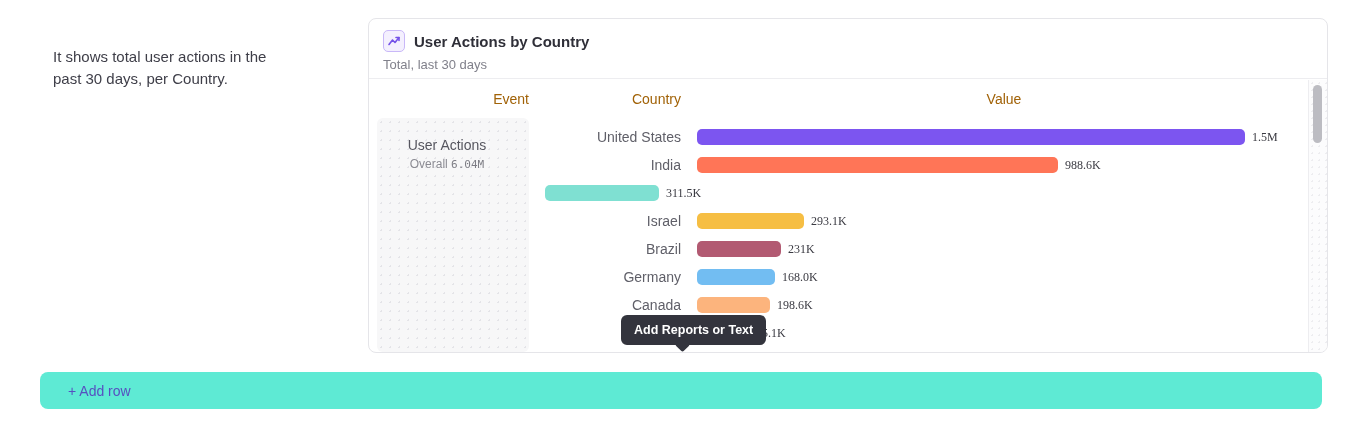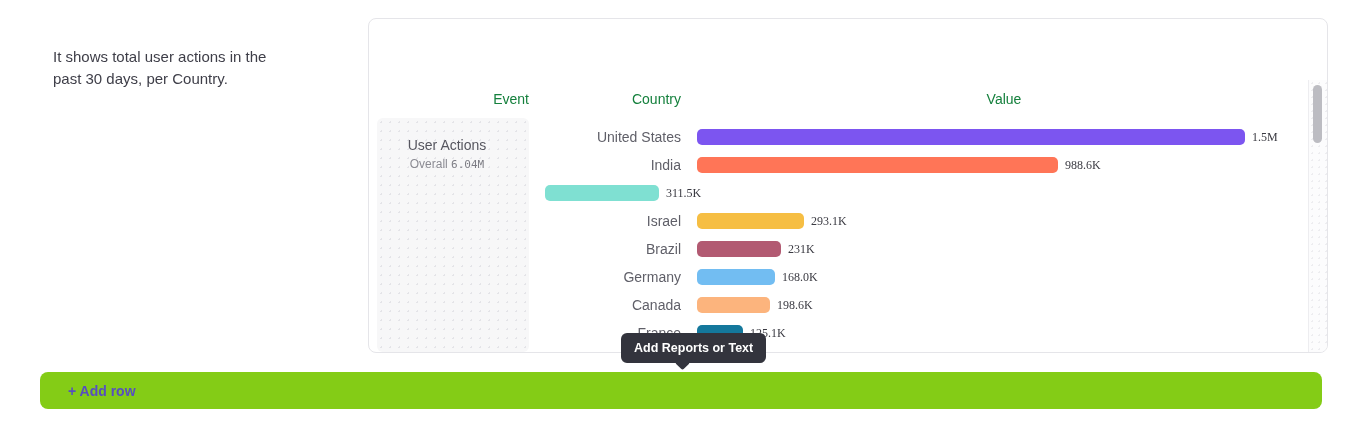--- a/index.html
+++ b/index.html
@@ -32,21 +32,21 @@
   .chart-icon {
     width: 22px; height: 22px; border-radius: 5px; flex: 0 0 auto;
     background: #f4f0fe; border: 1px solid #c9b8f8;
     display: flex; align-items: center; justify-content: center;
   }
   .card-title { font-size: 15px; font-weight: 700; color: #2f2f38; }
   .card-subtitle { margin-top: 5px; font-size: 13px; color: #81818b; }
 
   
   .table { position: absolute; top: 61px; left: 0; right: 0; bottom: 0; }
-  .col-headers { display: flex; align-items: center; height: 38px; padding-left: 8px; font-size: 14px; color: #15803d; }
+  .col-headers { display: flex; align-items: center; height: 38px; padding-left: 8px; font-size: 14px; color: #a16207; }
   .col-event   { width: 152px; text-align: right; }
   .col-country { width: 152px; text-align: right; }
   .col-value   { flex: 1; text-align: center; }
 
   .table-body { display: flex; padding-left: 8px; height: calc(100% - 38px); }
   .event-cell {
     width: 152px; flex: 0 0 auto; border-radius: 6px;
     background-color: #f7f7f8;
     background-image: radial-gradient(#e4e4e8 1px, transparent 1px);
     background-size: 9px 9px;
@@ -73,46 +73,58 @@
     background-image: radial-gradient(#ededf0 1px, transparent 1px);
     background-size: 7px 7px;
   }
   .scroll-thumb {
     position: absolute; top: 5px; left: 4px; width: 9px; height: 58px;
     background: #bcbcc2; border-radius: 5px;
   }
 
   
   .tooltip {
-    position: absolute; left: 621px; top: 333px; height: 30px;
+    position: absolute; left: 621px; top: 315px; height: 30px;
     background: #33343d; color: #fff; border-radius: 6px;
     font-size: 12.5px; font-weight: 700; line-height: 30px;
     padding: 0 13px; z-index: 20; white-space: nowrap;
   }
   .tooltip-caret {
     position: absolute; left: 56px; bottom: -5px; width: 11px; height: 11px;
     background: #33343d; transform: rotate(45deg); border-radius: 2px;
   }
 
   
   .add-row {
     position: absolute; left: 40px; top: 372px; width: 1282px; height: 37px;
-    background: #84cc16; border-radius: 8px;
+    background: #5eead4; border-radius: 8px;
     display: flex; align-items: center; padding-left: 28px;
-    font-size: 14px; font-weight: 700; color: #574fc0; cursor: pointer;
+    font-size: 14px; font-weight: 400; color: #574fc0; cursor: pointer;
   }
 </style>
 </head>
 <body>
 
 <div class="intro">
   <p>It shows total user actions in the past 30 days, per Country.</p>
 </div>
 
 <div class="card">
+  <div class="card-header">
+    <div class="card-title-row">
+      <span class="chart-icon">
+        <svg width="14" height="14" viewBox="0 0 14 14">
+          <polyline points="2,10.5 5.5,6 8,8.5 12,3.5" fill="none" stroke="#7452e8" stroke-width="1.6" stroke-linecap="round" stroke-linejoin="round"></polyline>
+          <polyline points="9,3.5 12,3.5 12,6.5" fill="none" stroke="#7452e8" stroke-width="1.6" stroke-linecap="round" stroke-linejoin="round"></polyline>
+        </svg>
+      </span>
+      <span class="card-title">User Actions by Country</span>
+    </div>
+    <div class="card-subtitle">Total, last 30 days</div>
+  </div>
 
   <div class="table">
     <div class="col-headers">
       <div class="col-event">Event</div>
       <div class="col-country">Country</div>
       <div class="col-value">Value</div>
     </div>
     <div class="table-body">
       <div class="event-cell">
         <div class="event-name">User Actions</div>

